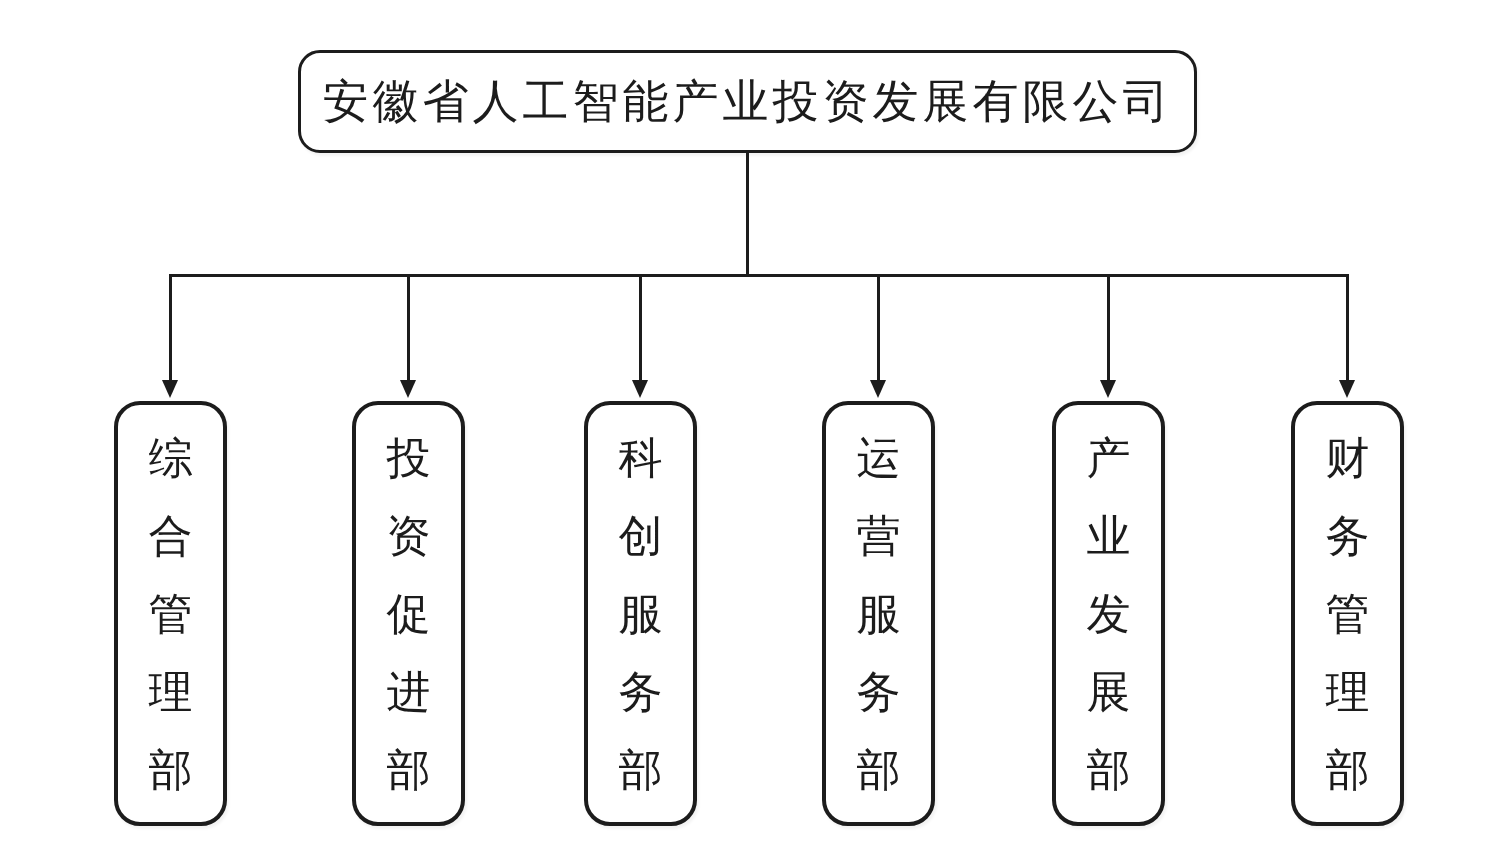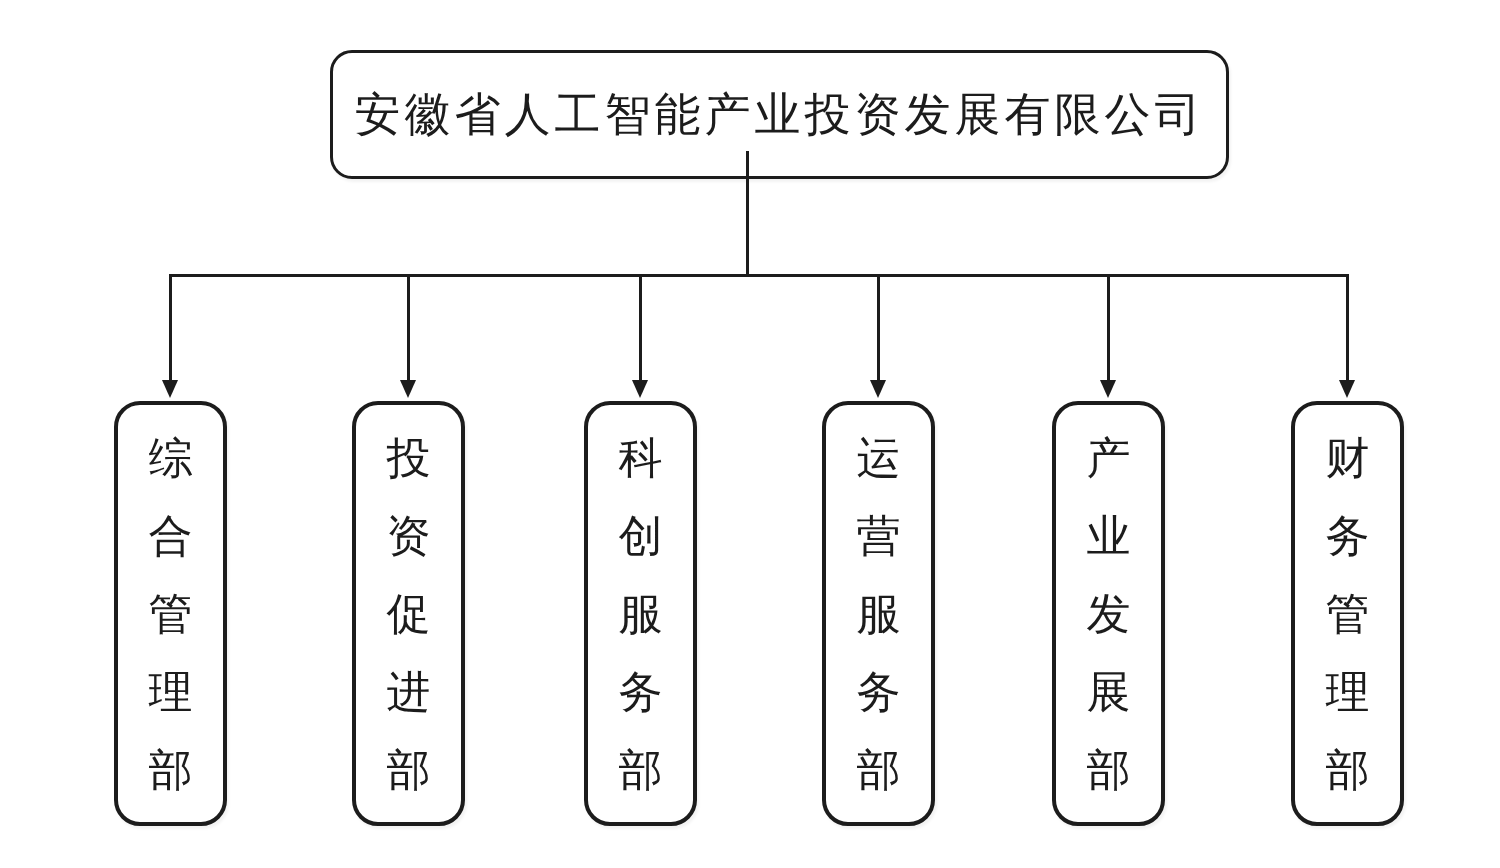--- a/index.html
+++ b/index.html
@@ -21,29 +21,28 @@
     background: var(--bg);
     overflow: hidden;
   }
 
   
   .root-box {
     position: absolute;
     left: 298px;
     top: 50px;
     width: 899px;
-    height: 129px;
+    height: 103px;
     border: 3px solid var(--stroke);
     border-radius: 22px;
     background: #fff;
     display: flex;
     align-items: center;
     justify-content: center;
     box-shadow: 2px 3px 3px rgba(0,0,0,0.05);
-    margin-left: 32px;
   }
   .root-label {
     font-size: 46px;
     font-weight: 500;
     letter-spacing: 4px;
     color: var(--stroke);
     white-space: nowrap;
   }
 
   

